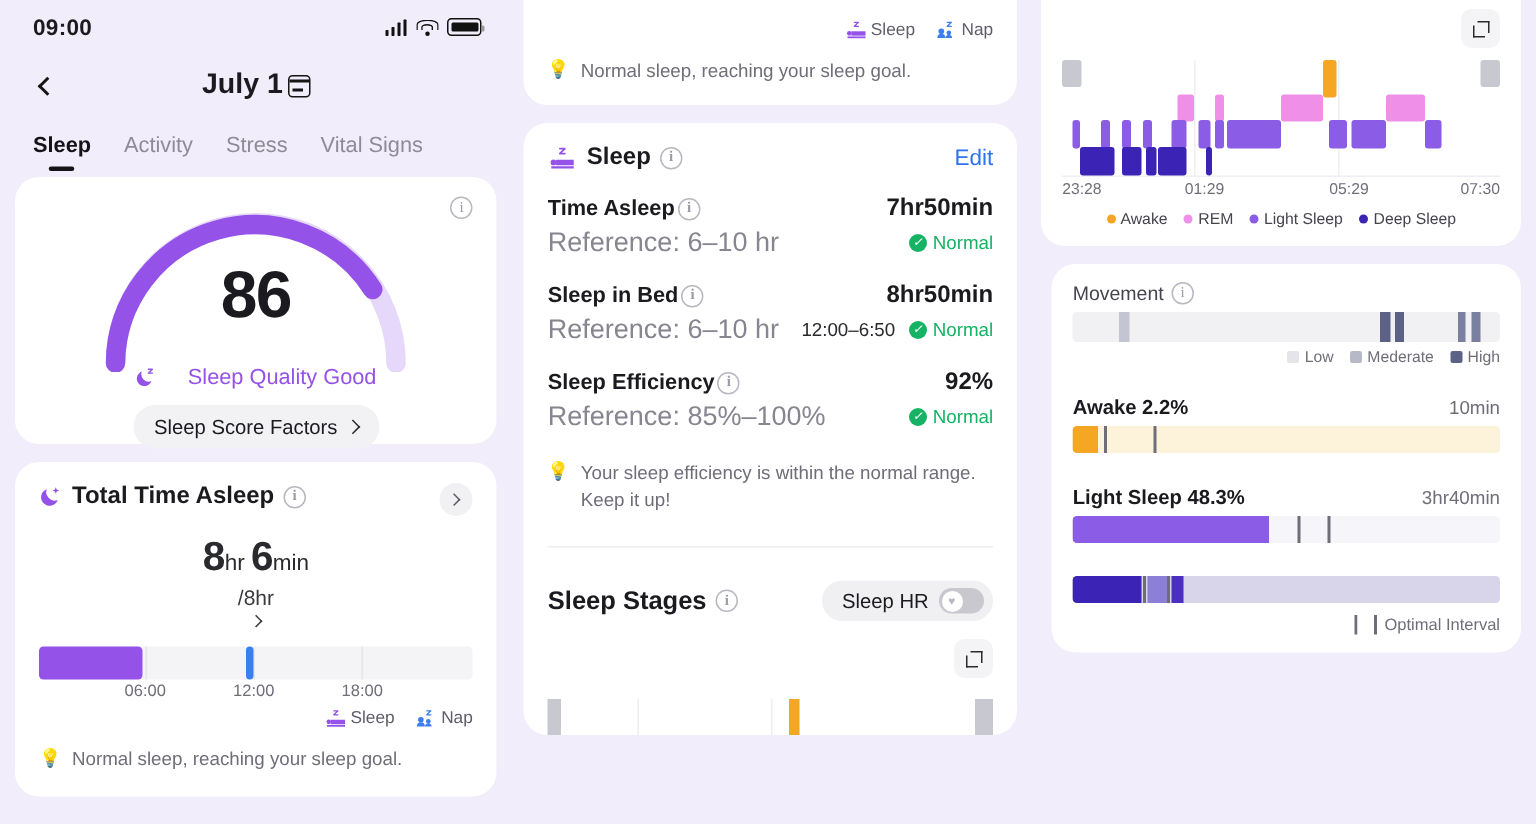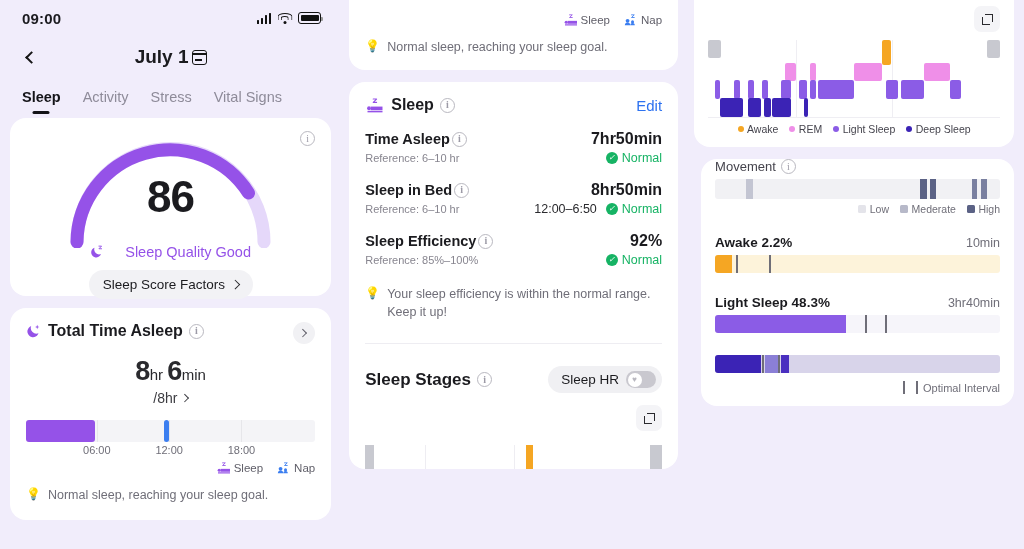--- a/index.html
+++ b/index.html
@@ -94,21 +94,21 @@
   
   .tt-head { display:flex; align-items:center; gap:6px; font-size:16px;
     font-weight:700; }
   .round-chev { position:absolute; top:14px; right:16px; width:22px;height:22px;
     border-radius:50%; background:#f1f1f4; display:flex; align-items:center;
     justify-content:center; cursor:pointer;}
   .round-chev .chev-r{ width:5.5px;height:5.5px;border-color:#5d5c66; margin-left:-2px;}
   .big-time { text-align:center; margin-top:16px; font-size:15px; color:#2a2a2e;}
   .big-time b { font-size:27px; font-weight:700; letter-spacing:-.5px; }
   .goal { text-align:center; font-size:14px; color:#3b3b40; margin-top:3px;
-    display:flex; align-items:center; justify-content:center; gap:5px; cursor:pointer;}
+    display:flex; align-items:center; justify-content:center; gap:5px; cursor:pointer;flex-direction:column;}
   .goal .chev-r{ width:5.5px;height:5.5px;border-width:1.7px;border-color:#3b3b40;}
   .track { position:relative; height:22px; background:#f4f4f7; border-radius:3px;
     margin-top:14px; }
   .track .seg { position:absolute; top:0; height:22px; border-radius:3px; }
   .tick-row { position:relative; height:16px; margin-top:2px; font-size:11px;
     color:#6f6e78; }
   .tick-row span { position:absolute; transform:translateX(-50%); }
   .grid-t { position:absolute; top:0; width:1px; height:22px; background:#e6e6ea; }
   .legend-r { display:flex; justify-content:flex-end; gap:14px; font-size:11.5px;
     color:#5f5e68; margin-top:2px; align-items:center; }
@@ -123,21 +123,21 @@
   .sec-title { display:flex; align-items:center; gap:6px; font-size:16px;
     font-weight:700; }
   .edit { color:#2d72f0; font-size:15px; cursor:pointer; }
   .metric { margin-top:16px; }
   .metric .r1 { display:flex; justify-content:space-between; align-items:center; }
   .metric .r2 { display:flex; justify-content:space-between; align-items:center;
     margin-top:3px; }
   .m-label { font-size:14.5px; font-weight:700; display:flex; align-items:center;
     gap:2px; }
   .m-val { font-size:16px; font-weight:700; }
-  .m-ref { font-size:11px; color:#87858f; }
+  .m-ref { font-size:18px; color:#87858f; }
   .m-stat { font-size:12.5px; color:#16b364; display:flex; align-items:center; gap:4px;}
   .m-range { font-size:12.5px; color:#2a2a2e; margin-right:5px; }
   .chk { width:12px;height:12px;border-radius:50%;background:#16b364;color:#fff;
     font-size:8px; display:inline-flex;align-items:center;justify-content:center;
     line-height:1; }
   .divider { height:1px; background:#eeedf2; margin:22px 0 0; }
   .stages-head { display:flex; align-items:center; justify-content:space-between;
     margin-top:22px; }
   .stages-title { font-size:17px; font-weight:700; display:flex; align-items:center;
     gap:6px; }
@@ -498,20 +498,26 @@
         <span class="hb" style="left:66%;top:40px;width:8%;height:19px;background:#8b5ce6;"></span>
         <span class="hb" style="left:83%;top:40px;width:3.5%;height:19px;background:#8b5ce6;"></span>
 
         <span class="hb" style="left:4.2%;top:58px;width:7.8%;height:19px;background:#3b23b5;"></span>
         <span class="hb" style="left:13.5%;top:58px;width:4.5%;height:19px;background:#3b23b5;"></span>
         <span class="hb" style="left:19%;top:58px;width:2.5%;height:19px;background:#3b23b5;"></span>
         <span class="hb" style="left:22%;top:58px;width:6.5%;height:19px;background:#3b23b5;"></span>
         <span class="hb" style="left:33%;top:58px;width:1.3%;height:19px;background:#3b23b5;"></span>
       </div>
 
+      <div class="time-row">
+        <span style="left:0">23:28</span>
+        <span style="left:28%">01:29</span>
+        <span style="left:61%">05:29</span>
+        <span style="right:0">07:30</span>
+      </div>
 
       <div class="legend-c">
         <span>
             <i class="dot" style="background:#f5a623"></i>
             <span>Awake</span>
           </span>
         <span>
             <i class="dot" style="background:#ef8fe8"></i>
             <span>REM</span>
           </span>
@@ -519,21 +525,21 @@
             <i class="dot" style="background:#8b5ce6"></i>
             <span>Light Sleep</span>
           </span>
         <span>
             <i class="dot" style="background:#3b23b5"></i>
             <span>Deep Sleep</span>
           </span>
       </div>
     </div>
 
-    <div class="card-r" style="padding-top:0;margin-left:15px;">
+    <div class="card-r" style="padding-top:12px;margin-left:15px;">
       <div class="mv-title">
         <span>Movement</span>
         <span class="info-c">i</span>
       </div>
       <div class="mv-bar">
         <i style="left:11%;width:2.2%;background:#c3c5d2;"></i>
         <i style="left:72%;width:2.2%;background:#5b6285;"></i>
         <i style="left:75.5%;width:2.2%;background:#5b6285;"></i>
         <i style="left:90%;width:2%;background:#7a80a0;"></i>
         <i style="left:93.5%;width:2%;background:#7a80a0;"></i>

